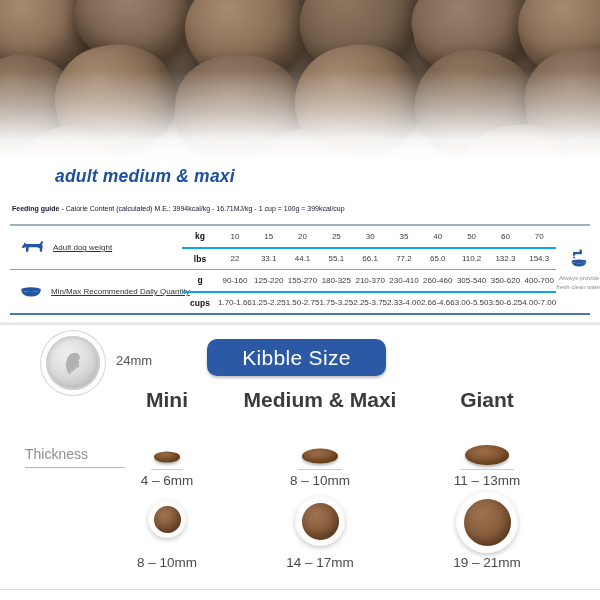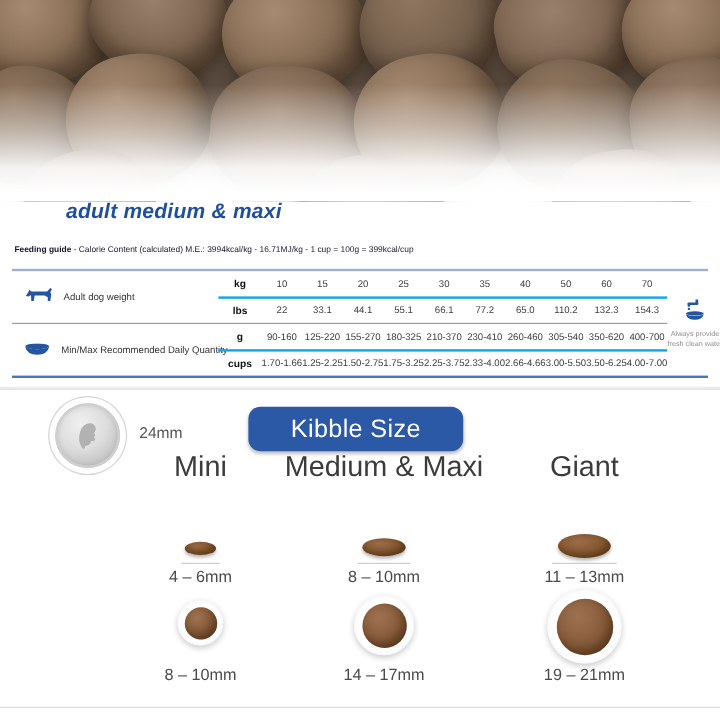--- a/index.html
+++ b/index.html
@@ -20,21 +20,21 @@
   .title{position:absolute;left:55px;top:166px;margin:0;font-size:17.5px;font-style:italic;font-weight:600;color:#1e4f9e;letter-spacing:.2px;}
   .fguide{position:absolute;left:12px;top:205px;margin:0;font-size:7px;color:#16162e;white-space:nowrap;}
   .fguide b{font-weight:700;}
 
   
   .ftable{position:absolute;left:10px;top:224px;width:580px;border-top:2px solid #9db1c7;border-bottom:2px solid #4a76b2;display:flex;box-sizing:border-box;}
   .rows{flex:1;display:flex;flex-direction:column;}
   .trow{display:flex;height:43px;}
   .trow.second{border-top:1px solid #9a9a9a;}
   .rlabel{width:172px;display:flex;align-items:center;padding-left:10px;gap:9px;box-sizing:border-box;}
-  .rlabel .lbl{font-size:8px;color:#333;white-space:nowrap;}
+  .rlabel .lbl{font-size:8px;color:#333;white-space:nowrap;text-decoration:underline;}
   .rvals{flex:1;display:flex;flex-direction:column;}
   .line{flex:1;display:grid;grid-template-columns:36px repeat(10,1fr);align-items:center;text-align:center;}
   .line.l1{border-bottom:2px solid #0ea5e9;}
   .unit{font-size:8.5px;font-weight:700;color:#101010;}
   .v{font-size:8px;font-weight:400;color:#3c3c3c;white-space:nowrap;}
   .water{width:52px;display:flex;flex-direction:column;align-items:center;justify-content:center;gap:2px;}
   .water .wtxt{font-size:6px;color:#8f8f8f;text-align:center;line-height:1.35;width:46px;}
 
   
   .band{position:absolute;left:0;top:322px;width:600px;height:3px;background:linear-gradient(to bottom,#f4f4f4,#e2e2e2);}
@@ -46,21 +46,21 @@
   .coin-inner{width:54px;height:54px;border-radius:50%;
         background:radial-gradient(circle at 40% 32%,#f0f0f0 0%,#dcdcdc 45%,#c2c2c2 75%,#adadad 100%);
         box-shadow:inset 0 0 0 2px #cfcfcf, inset 0 0 6px rgba(0,0,0,.18);
         display:flex;align-items:center;justify-content:center;}
   .coin-label{position:absolute;left:116px;top:353px;font-size:13px;color:#555;text-align:right;}
   .ksize-btn{position:absolute;left:207px;top:339px;width:179px;height:37px;background:#2b59a6;border-radius:10px;
         color:#fff;font-size:21px;display:flex;align-items:center;justify-content:center;
         box-shadow:0 2px 3px rgba(0,0,0,.25);letter-spacing:.3px;cursor:pointer;}
 
   
-  .col-h{position:absolute;top:376px;transform:translateX(-50%);font-size:24px;color:#3b3b3b;font-weight:400;white-space:nowrap;}
+  .col-h{position:absolute;top:388px;transform:translateX(-50%);font-size:21px;color:#3b3b3b;font-weight:700;white-space:nowrap;}
   .side-label{position:absolute;left:25px;width:100px;font-size:14px;color:#8f8f8f;border-bottom:1px solid #b5b5b5;padding-bottom:5px;}
   .tk{position:absolute;transform:translate(-50%,-50%);border-radius:50%;
       background:radial-gradient(ellipse at 40% 32%,#9a6c48 0%,#84572f 55%,#6b441f 95%);
       box-shadow:0 2px 3px rgba(0,0,0,.3), inset -2px -3px 6px rgba(60,30,5,.45);}
   .tk-line{position:absolute;height:1px;background:#ccc;transform:translateX(-50%);}
   .size-label{position:absolute;transform:translateX(-50%);font-size:13.5px;color:#4a4a4a;white-space:nowrap;}
   .plate{position:absolute;transform:translate(-50%,-50%);border-radius:50%;
       background:radial-gradient(circle,#fff 55%,#fdfdfd 70%,#ececec 88%,#f8f8f8 100%);
       box-shadow:0 2px 5px rgba(0,0,0,.22), inset 0 0 3px rgba(0,0,0,.06);
       display:flex;align-items:center;justify-content:center;}
@@ -206,20 +206,21 @@
         </svg>
     </div>
   </div>
   <span class="coin-label">24mm</span>
   <div class="ksize-btn">Kibble Size</div>
 
   <div class="col-h" style="left:167px">Mini</div>
   <div class="col-h" style="left:320px">Medium &amp; Maxi</div>
   <div class="col-h" style="left:487px">Giant</div>
 
+  <div class="side-label" style="top:446px">Thickness</div>
   <div class="tk" style="left:167px;top:457px;width:26px;height:11px"></div>
   <div class="tk" style="left:320px;top:456px;width:36px;height:15px"></div>
   <div class="tk" style="left:487px;top:455px;width:44px;height:20px"></div>
   <div class="tk-line" style="left:167px;top:469px;width:32px"></div>
   <div class="tk-line" style="left:320px;top:469px;width:44px"></div>
   <div class="tk-line" style="left:487px;top:469px;width:54px"></div>
   <div class="size-label" style="left:167px;top:473px">4 – 6mm</div>
   <div class="size-label" style="left:320px;top:473px">8 – 10mm</div>
   <div class="size-label" style="left:487px;top:473px">11 – 13mm</div>
 

